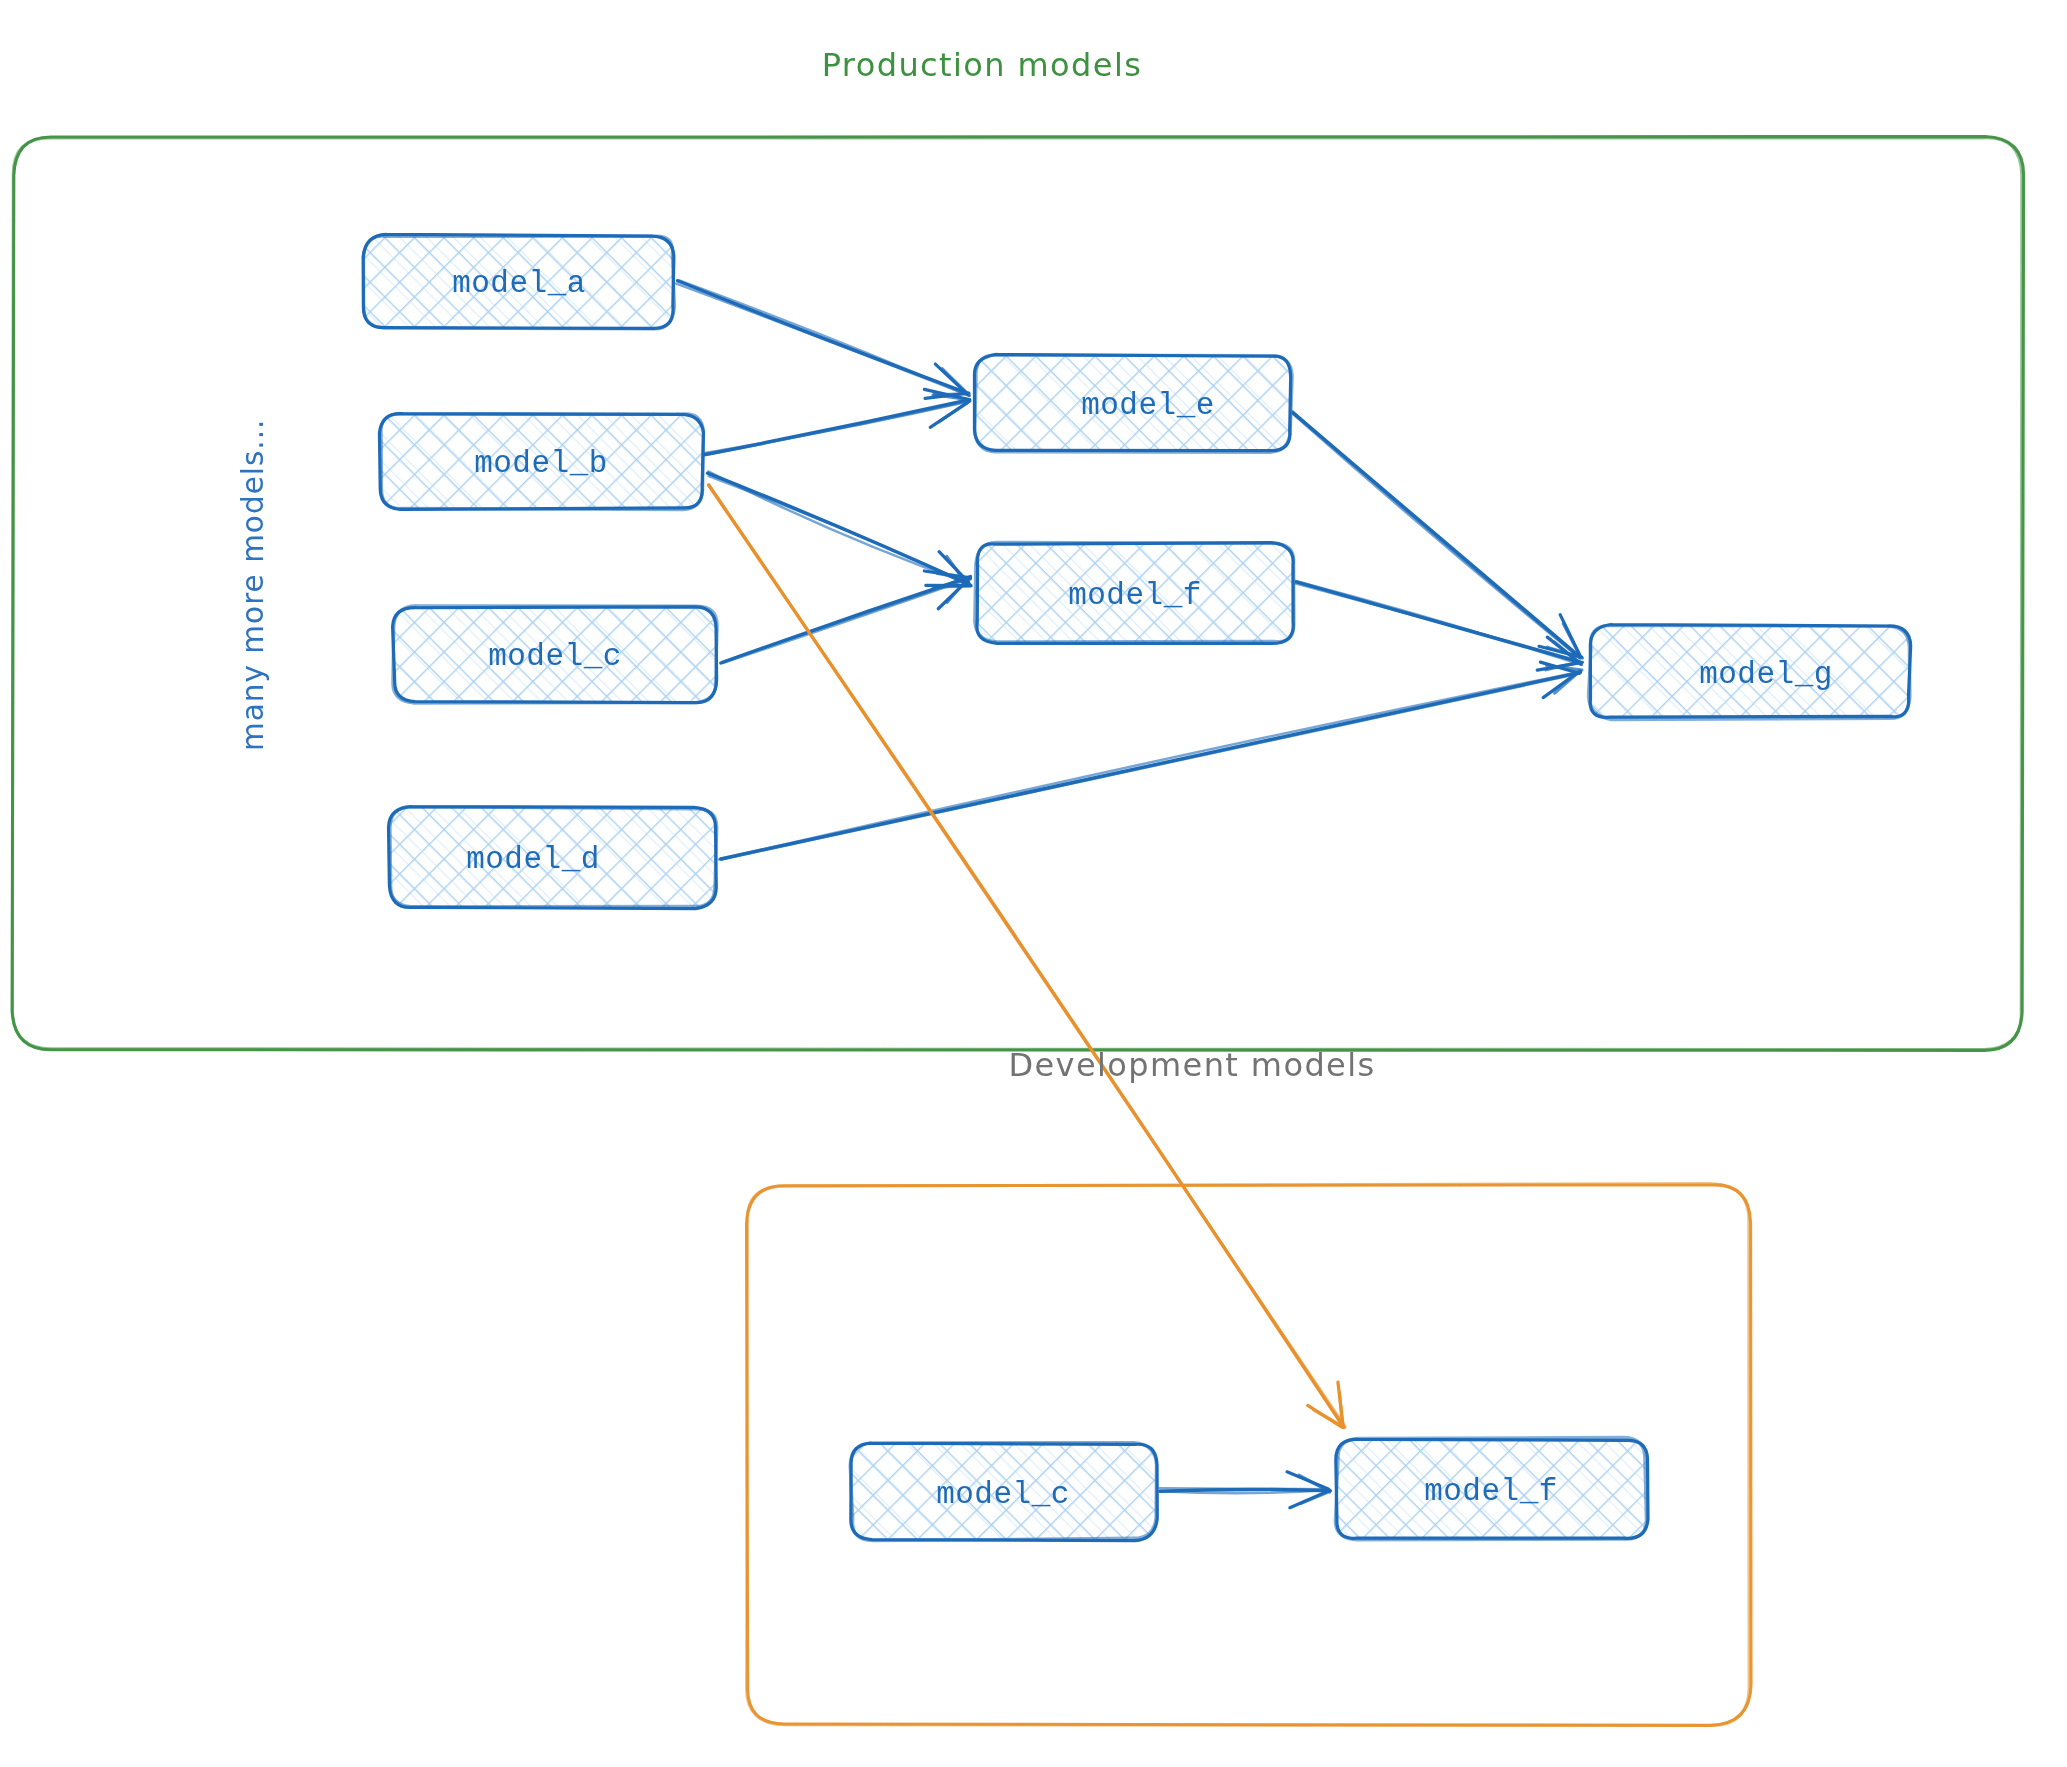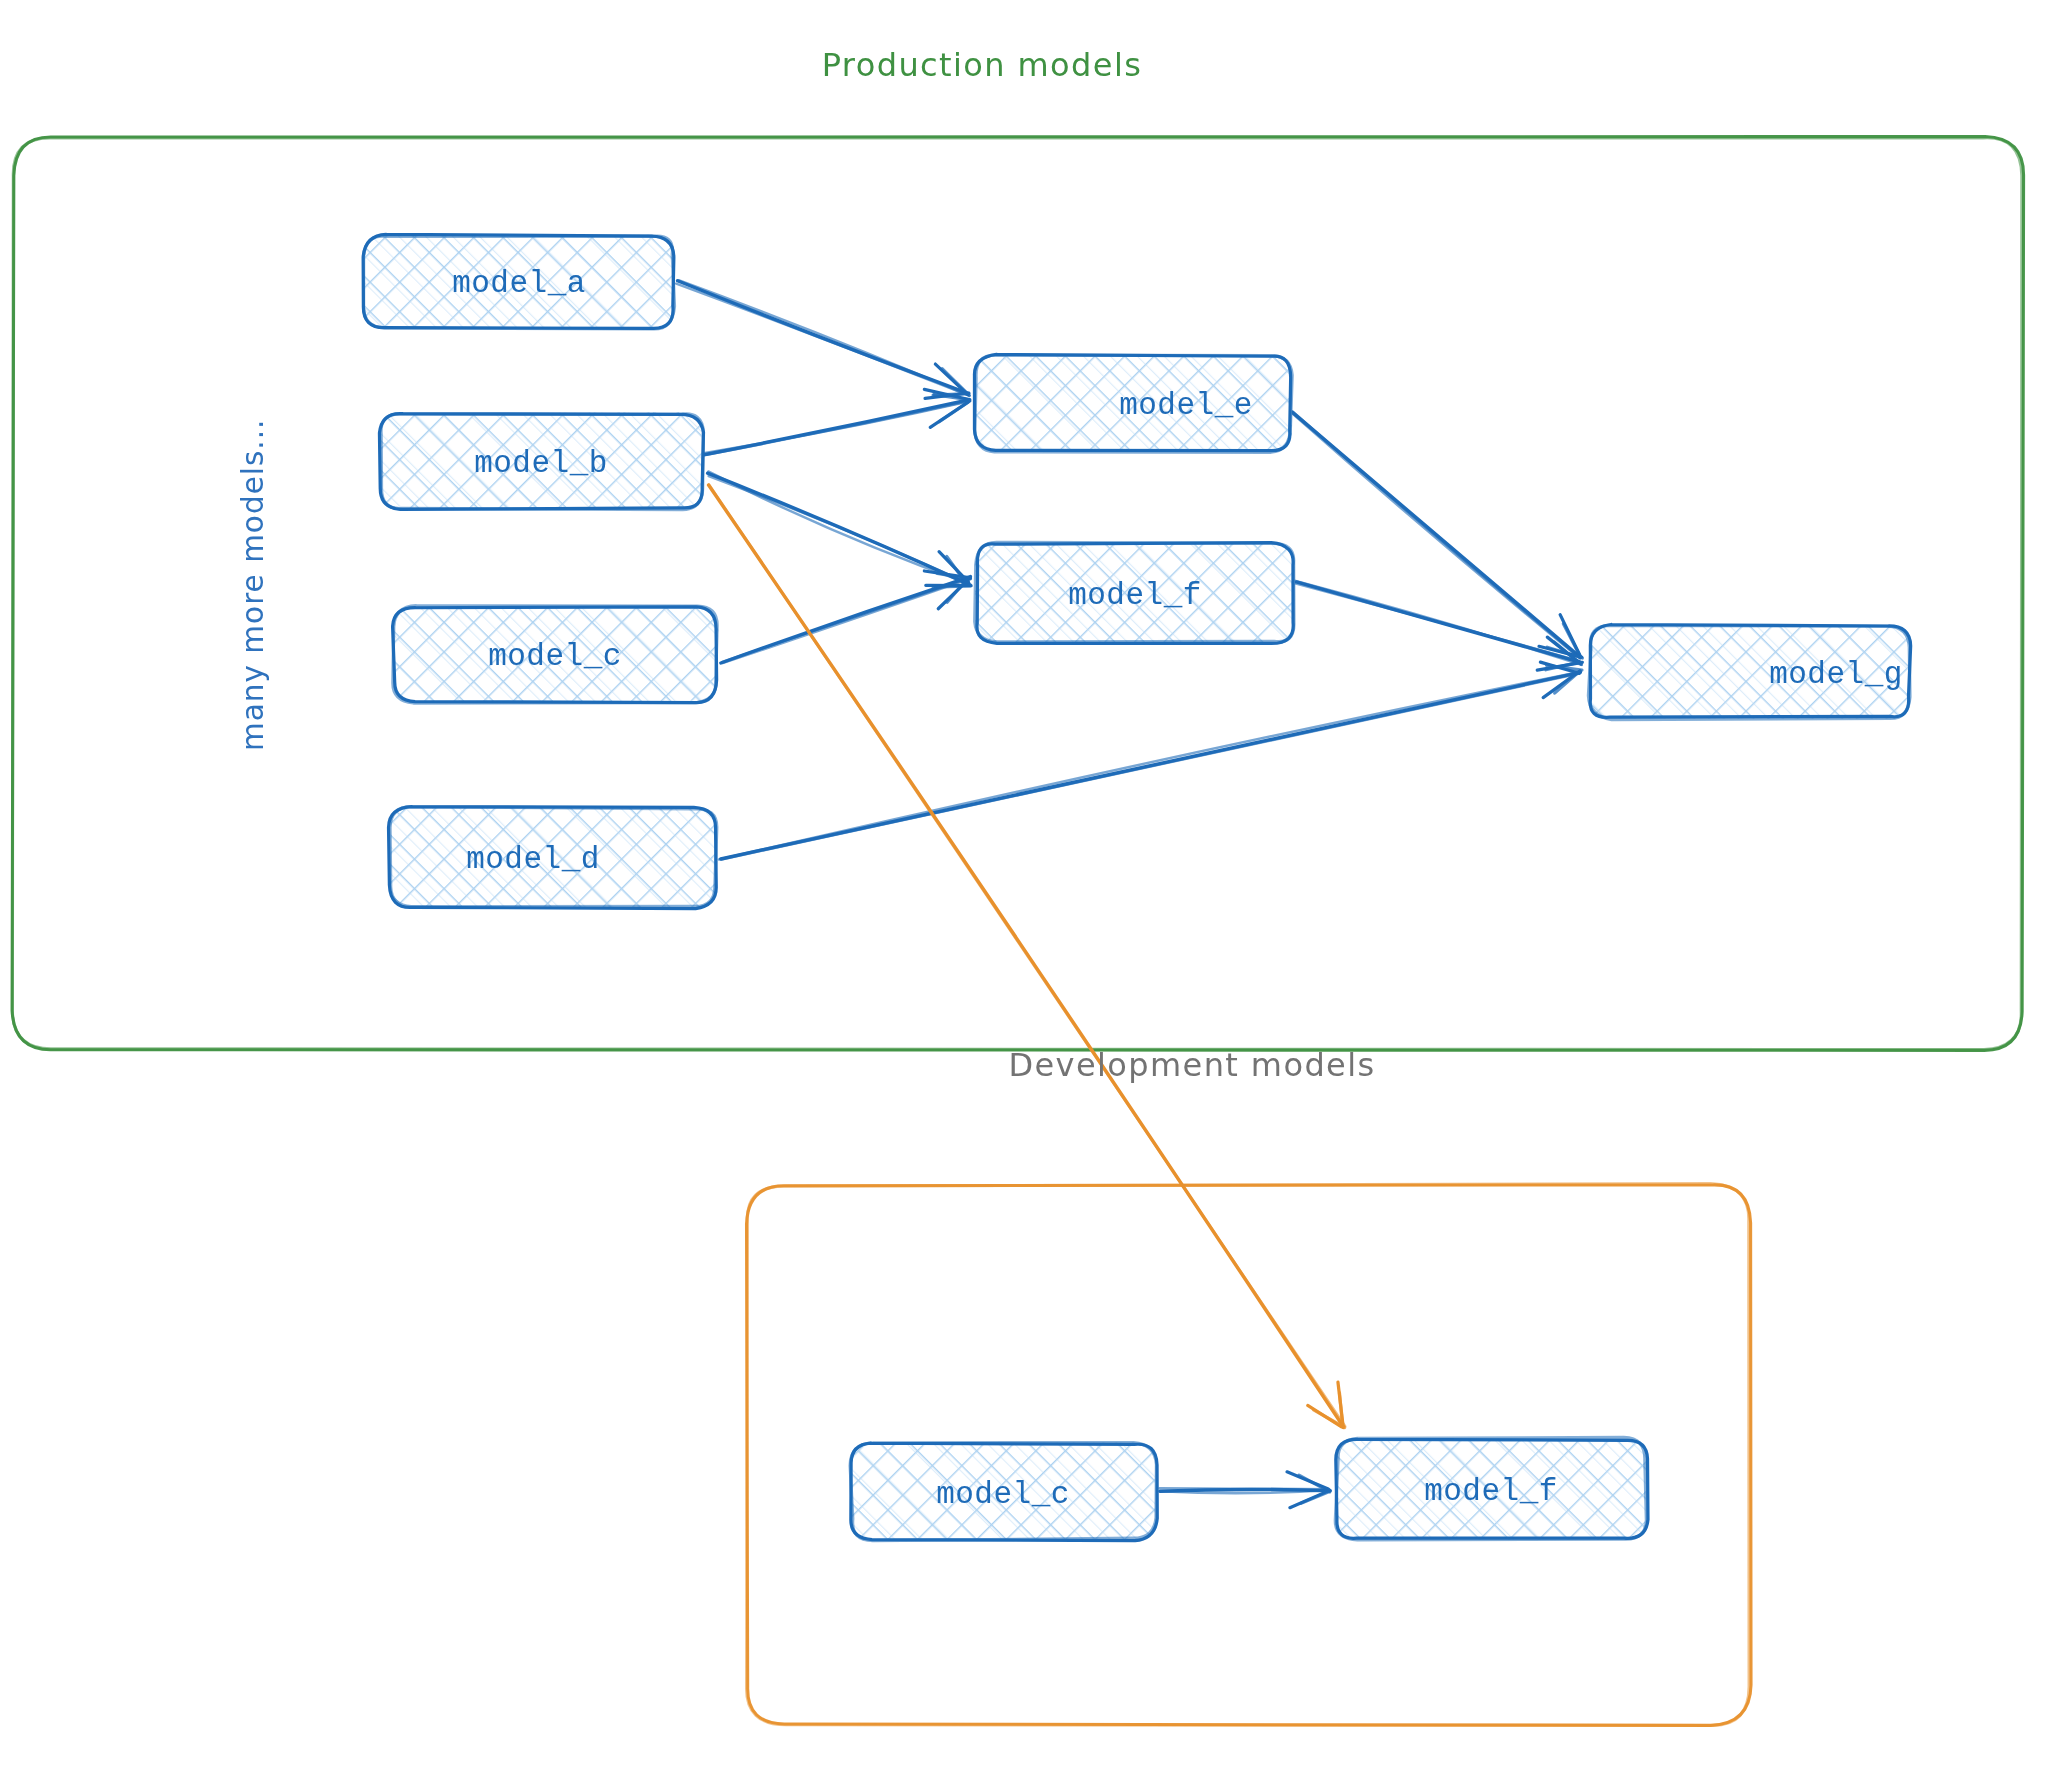--- a/index.html
+++ b/index.html
@@ -245,21 +245,21 @@
       </g>
   </svg>
 
   <div id="labels-layer">
       <div class="group-title" style="left: 982px; top: 46px; color: rgb(63, 145, 66);">Production models</div>
       <div class="group-title" style="left: 1192px; top: 1046px; color: #737373;">Development models</div>
       <div class="node-label" style="left: 519px; top: 283px;">model_a</div>
       <div class="node-label" style="left: 541px; top: 463px; text-align: center;">model_b</div>
       <div class="node-label" style="left: 555px; top: 656px;">model_c</div>
       <div class="node-label" style="left: 533px; top: 859px;">model_d</div>
-      <div class="node-label" style="left: 1186px; top: 405px;">model_e</div>
+      <div class="node-label" style="left: 1148px; top: 405px;">model_e</div>
       <div class="node-label" style="left: 1135px; top: 595px;">model_f</div>
-      <div class="node-label" style="left: 1836px; top: 674px; text-align: center;">model_g</div>
+      <div class="node-label" style="left: 1766px; top: 674px; text-align: center;">model_g</div>
       <div class="node-label" style="left: 1003px; top: 1494px;">model_c</div>
       <div class="node-label" style="left: 1491px; top: 1491px;">model_f</div>
       <div class="side-note" style="left: 236px; top: 751px; color: rgb(47, 114, 189); transform: rotate(-90deg);">many more models...</div>
     </div>
 </div>
 
 
 </body></html>

